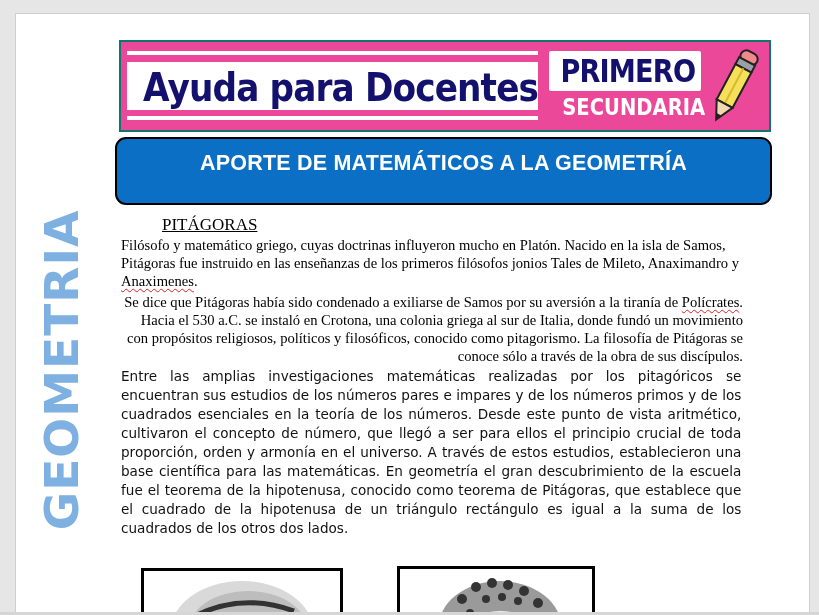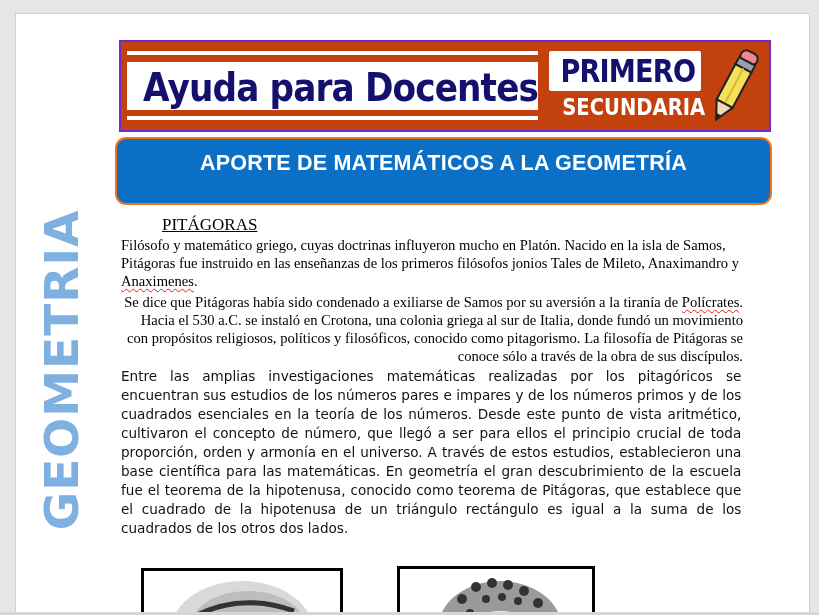--- a/index.html
+++ b/index.html
@@ -18,22 +18,22 @@
       overflow: hidden;
     }
     .bottom-edge {
       position: absolute; left: 0; top: 612px; width: 819px; height: 3px;
       background: #d6d6d6;
     }
     
     .banner {
       position: absolute; left: 103px; top: 26px;
       width: 648px; height: 88px;
-      border: 2px solid #6d28d9;
-      background: #c2410c;
+      border: 2px solid #0f766e;
+      background: #ec4899;
     }
     .banner .stripe-area {
       position: absolute; left: 6px; top: 7px; width: 411px; height: 74px;
     }
     .banner .line {
       position: absolute; left: 0; width: 411px; background: #ffffff;
     }
     .banner .white-band {
       position: absolute; left: 0; top: 13px; width: 411px; height: 48px; background:#fff;
     }
@@ -71,21 +71,21 @@
       letter-spacing: 0px;
     }
     .pencil {
       position: absolute; left: 583px; top: 2px; width: 60px; height: 84px;
     }
     
     .title-bar {
       position: absolute; left: 99px; top: 123px;
       width: 653px; height: 64px;
       background: #0b6fc6;
-      border: 2px solid #f97316;
+      border: 2px solid #000000;
       border-radius: 11px;
     }
     .title-text {
       position: absolute; left: 0; top: 12px; width: 100%;
       text-align: center;
       font-family: "Liberation Sans", sans-serif;
       font-weight: bold; font-size: 21.5px;
       color: #ffffff;
       letter-spacing: 0.2px;
     }

